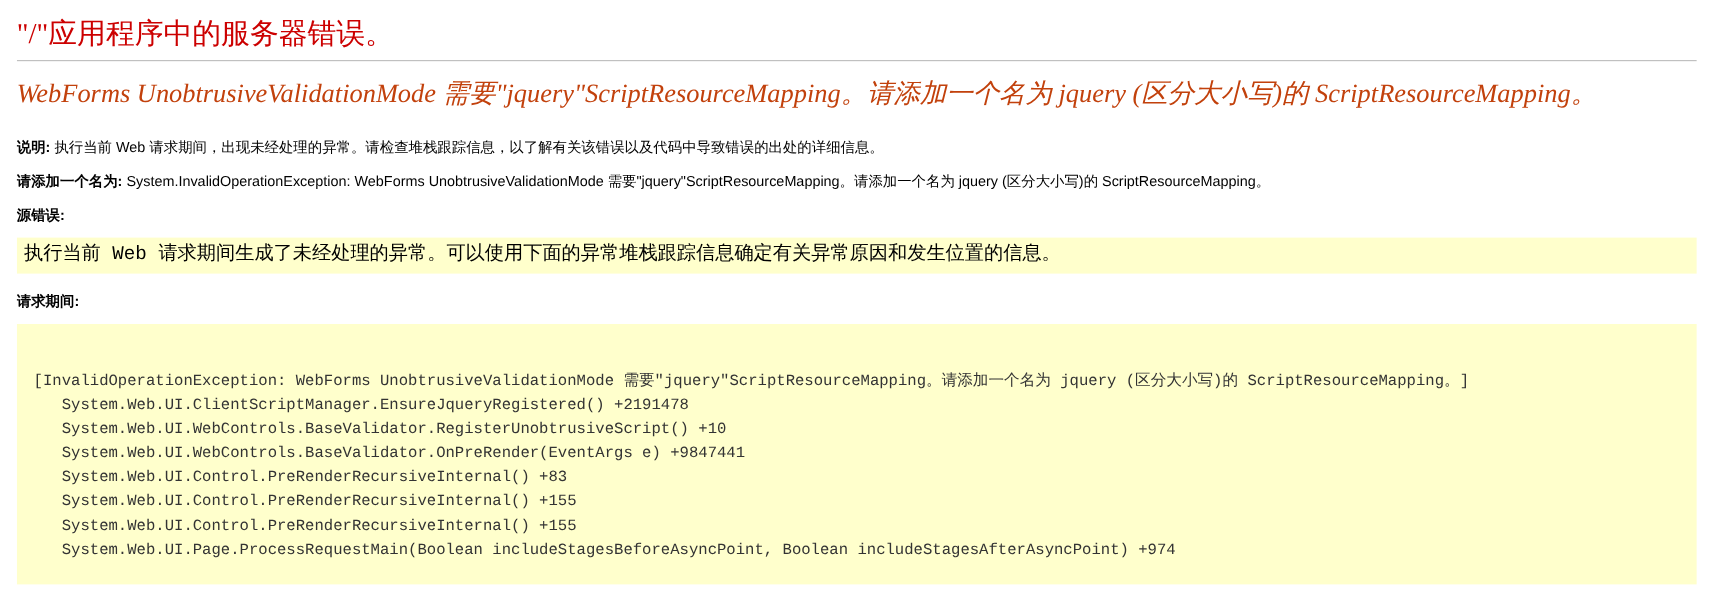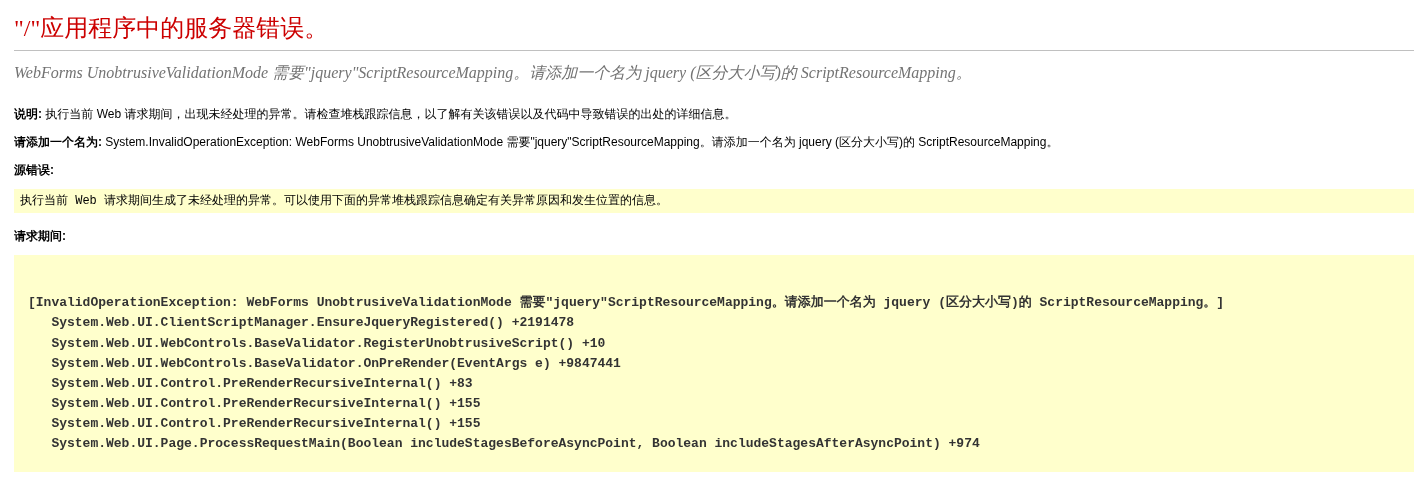--- a/index.html
+++ b/index.html
@@ -16,49 +16,48 @@
     color: #cc0000;
     margin: 2px 0 6px 0;
   }
   hr.rule {
     border: none;
     border-top: 1px solid #c0c0c0;
     margin: 4px 0 12px 0;
   }
   h2.subheading {
     font-family: "Times New Roman", SimSun, serif;
-    font-size: 16px;
+    font-size: 22px;
     font-style: italic;
     font-weight: normal;
-    color: #737373;
+    color: #c2410c;
     margin: 4px 0 21px 0;
   }
   .para {
     margin: 8px 0 10px 0;
     line-height: 1.5;
   }
   .label {
     font-weight: bold;
   }
   .codebox {
     background: #ffffcc;
     padding: 4px 6px;
     margin: 6px 0 14px 0;
     font-family: Consolas, "Courier New", monospace;
-    font-size: 12px;
+    font-size: 16px;
     line-height: 1.35;
     white-space: pre;
     overflow-x: auto;
   }
   .codebox.trace {
     padding: 18px 14px;
     font-size: 13px;
     line-height: 1.55;
     color: #333;
-    font-weight: bold;
   }
 </style>
 </head>
 <body>
 
 <h1 class="heading">"/"应用程序中的服务器错误。</h1>
 <hr class="rule">
 
 <h2 class="subheading">WebForms UnobtrusiveValidationMode 需要"jquery"ScriptResourceMapping。请添加一个名为 jquery (区分大小写)的 ScriptResourceMapping。</h2>
 

